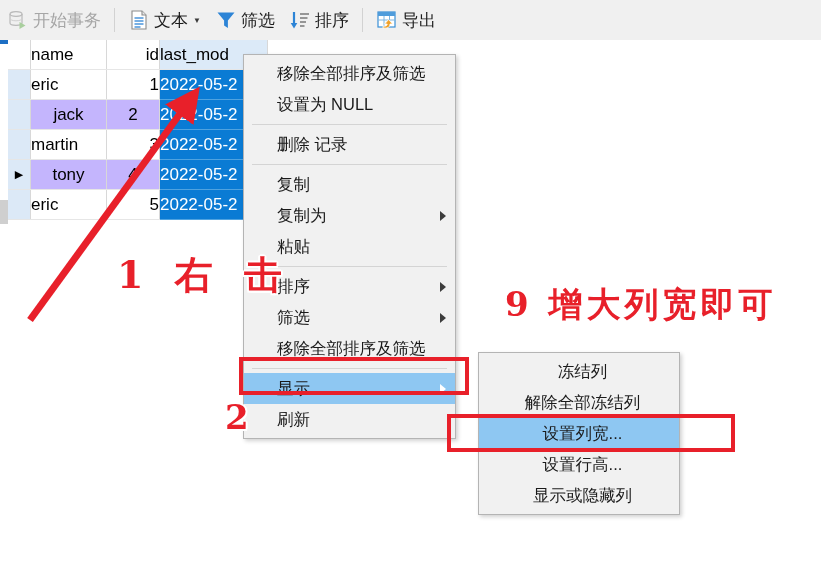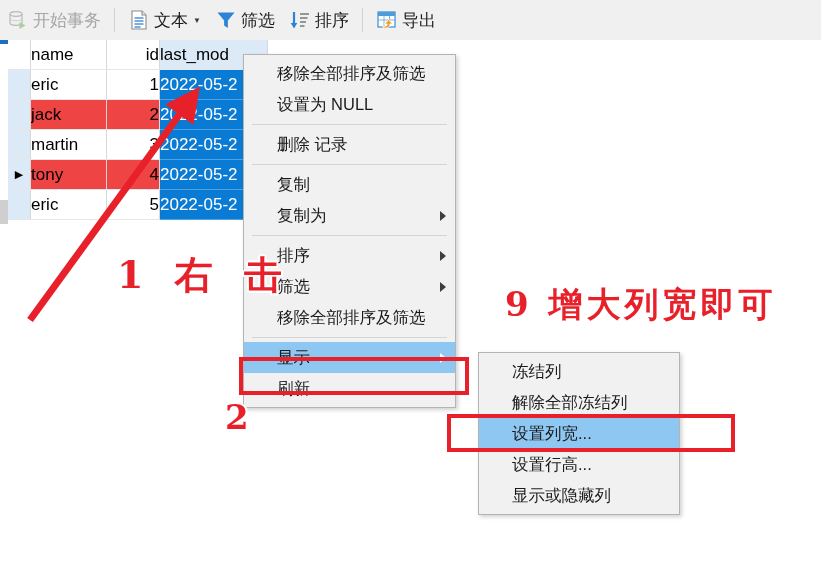--- a/index.html
+++ b/index.html
@@ -46,31 +46,31 @@
     overflow:hidden;white-space:nowrap;
   }
   .col-marker{width:22px;background:#dce9f7;border-right:1px solid #cfd8e2;padding:0;text-align:center;}
   .col-name{width:75px;}
   .col-id{width:52px;text-align:right;margin-left:41px;}
   .col-mod{width:107px;}
   thead th{background:#ffffff;border-bottom:1px solid #c9c9c9;text-align:left;}
   thead th.col-marker{background:#ffffff;}
   thead th.col-mod{background:#dceaf8;border-left:1px solid #7aaee0;}
   tbody td.col-mod{background:#0a7bd4;color:#ffffff;border-bottom:1px solid #4fa3e0;border-right:none;}
-  tbody tr.alt td.col-name,tbody tr.alt td.col-id{background:#ef4444;}
+  tbody tr.alt td.col-name,tbody tr.alt td.col-id{background:#c4b5fd;text-align:center;}
   .rowptr{font-size:11px;line-height:29px;color:#000;}
 
   
   .menu{
     position:absolute;background:#f1f1f1;border:1px solid #b4b4b4;
     box-shadow:2px 2px 4px rgba(0,0,0,.18);
     font-size:16.5px;color:#1a1a1a;padding:3px 0;
   }
   .menu1{left:243px;top:54px;width:211px;}
-  .menu2{left:478px;top:352px;width:200px;}
+  .menu2{left:478px;top:352px;width:200px;text-align:center;}
   .mi{
     position:relative;height:31px;line-height:31px;padding:0 26px 0 33px;
     white-space:nowrap;cursor:default;
   }
   .mi.sel{background:#8ec7f2;}
   .mi .arrow{
     position:absolute;right:9px;top:50%;margin-top:-5px;
     width:0;height:0;border-left:6px solid #3c3c3c;
     border-top:5px solid transparent;border-bottom:5px solid transparent;
   }
@@ -229,20 +229,21 @@
   </div>
 
   <div class="menu menu1">
     <div class="mi"><span>移除全部排序及筛选</span></div>
     <div class="mi"><span>设置为 NULL</span></div>
     <div class="msep"></div>
     <div class="mi"><span>删除 记录</span></div>
     <div class="msep"></div>
     <div class="mi"><span>复制</span></div>
     <div class="mi"><span>复制为</span><span class="arrow"></span></div>
+    <div class="mi"><span>粘贴</span></div>
     <div class="msep"></div>
     <div class="mi"><span>排序</span><span class="arrow"></span></div>
     <div class="mi"><span>筛选</span><span class="arrow"></span></div>
     <div class="mi"><span>移除全部排序及筛选</span></div>
     <div class="msep"></div>
     <div class="mi sel"><span>显示</span><span class="arrow"></span></div>
     <div class="mi"><span>刷新</span></div>
   </div>
 
   <div class="menu menu2">

